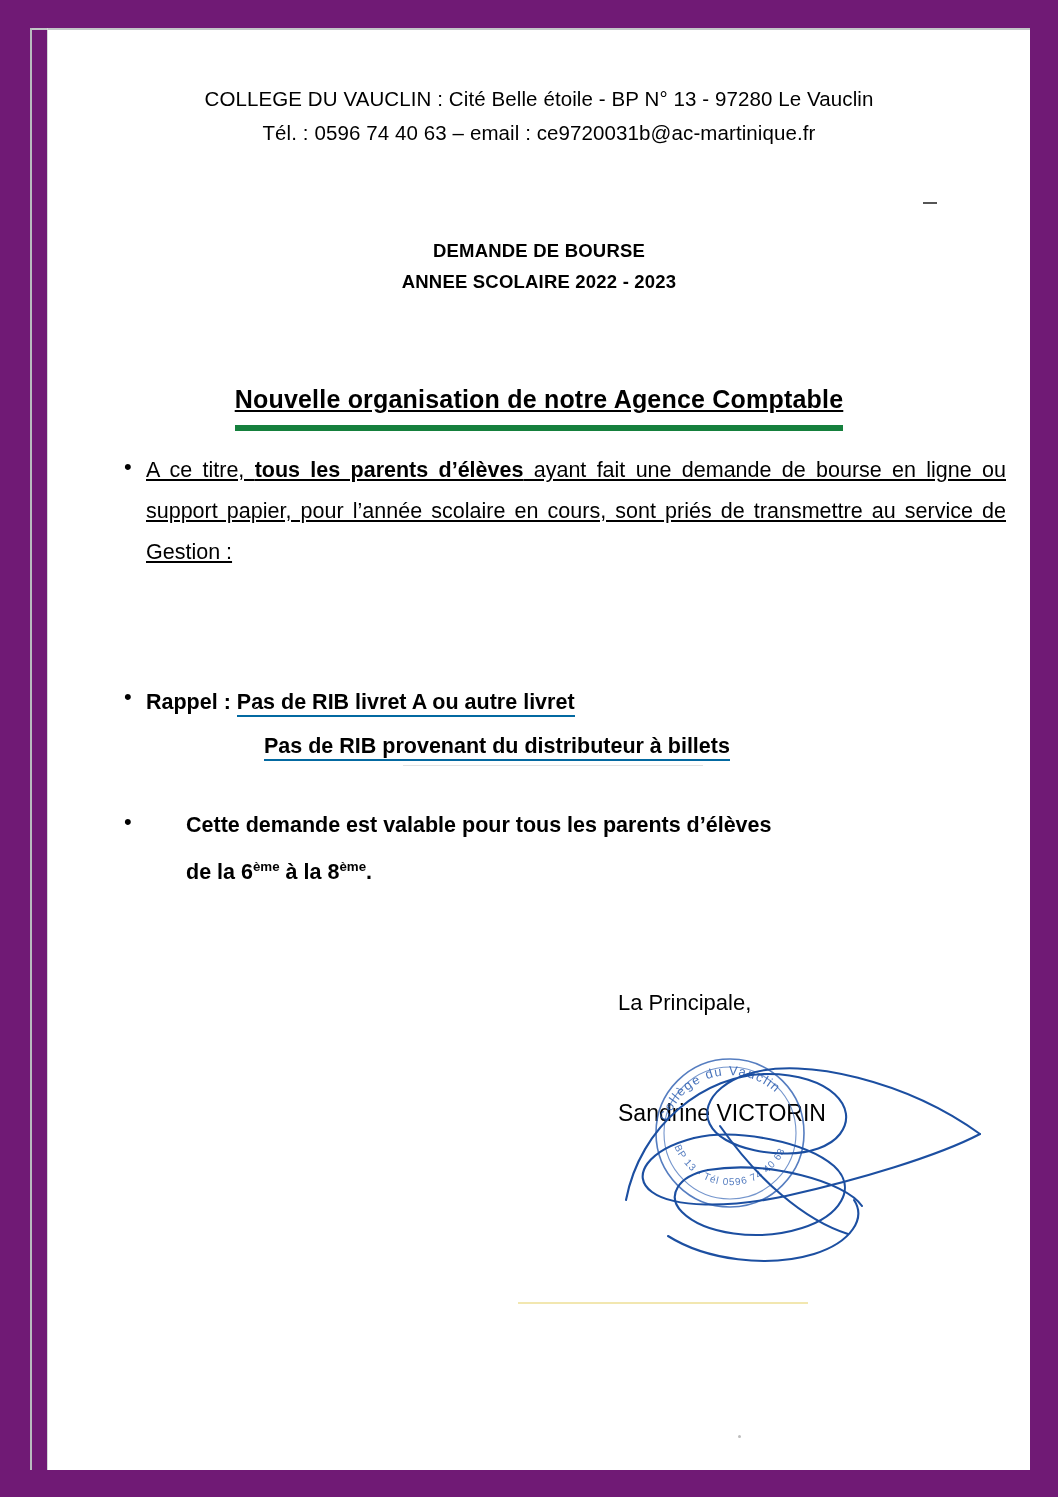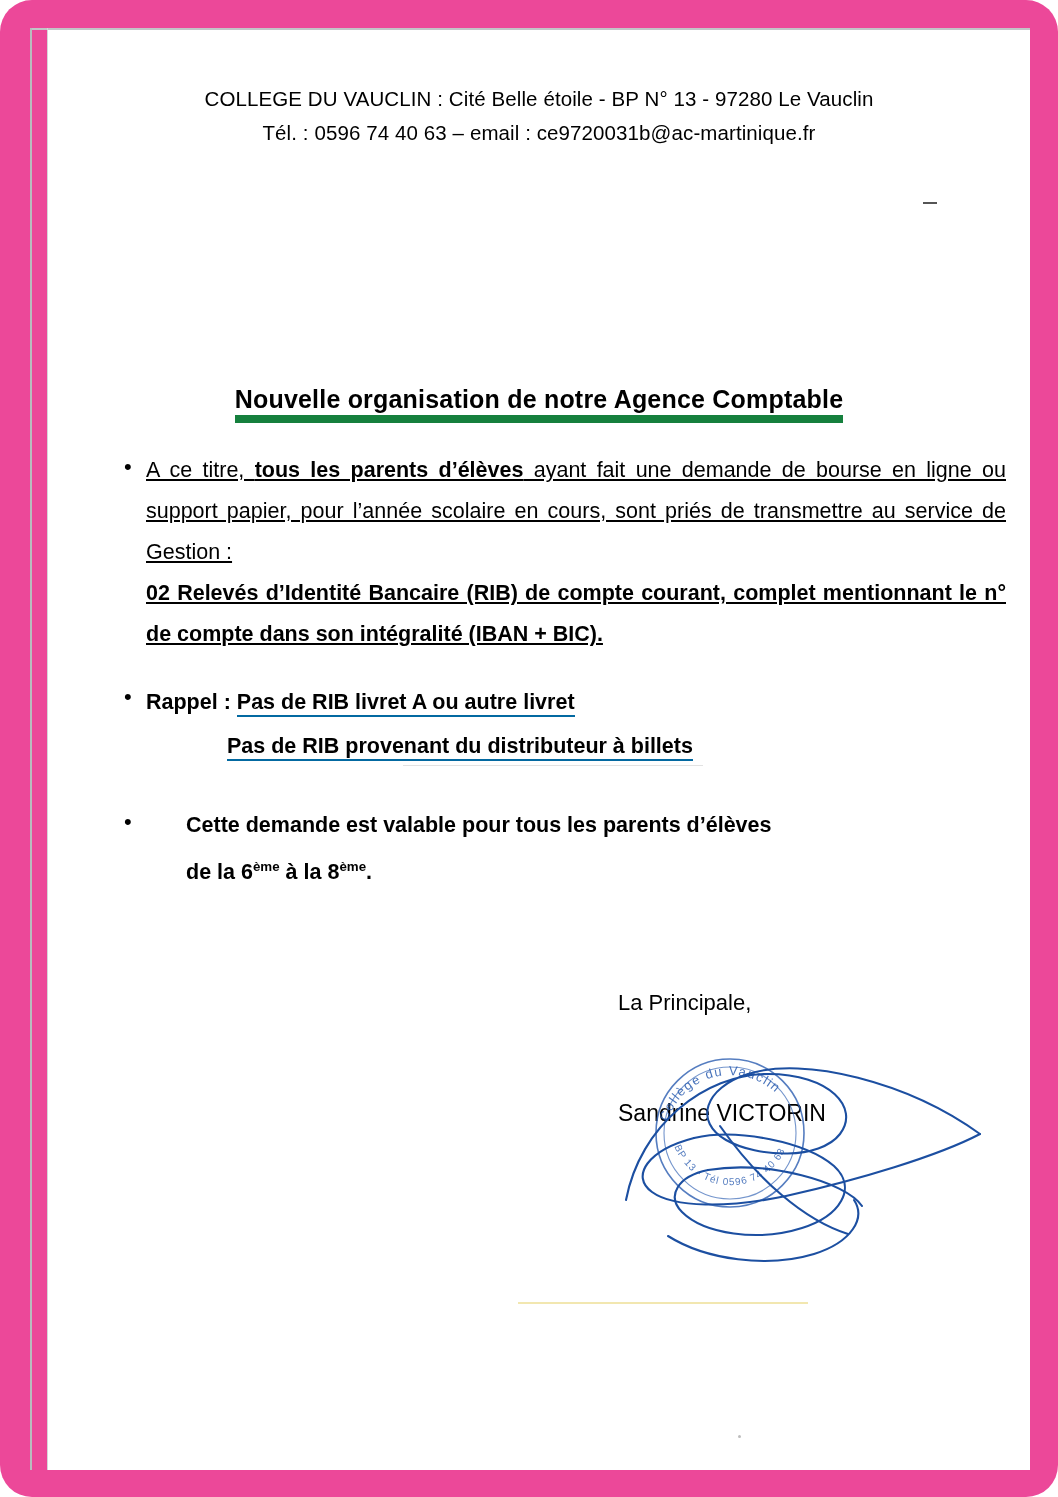--- a/index.html
+++ b/index.html
@@ -8,23 +8,22 @@
     background: #ffffff;
   }
   body {
     font-family: "Liberation Sans", sans-serif;
     color: #000000;
   }
   .page {
     position: relative;
     width: 1058px;
     height: 1497px;
-    background: #ec4899;
+    background: #701a75;
     overflow: hidden;
-    border-radius: 32px;
   }
   
   .scan-edge-left {
     position: absolute;
     left: 30px;
     top: 28px;
     width: 2px;
     height: 1442px;
     background: #b9bcbe;
   }
@@ -92,22 +91,23 @@
     position: absolute;
     left: 0;
     top: 355px;
     width: 982px;
     text-align: center;
     font-size: 25px;
     font-weight: bold;
     letter-spacing: 0.2px;
   }
   .headline span {
-    border-bottom: 8px solid #15803d;
-    padding-bottom: 2px;
+    border-bottom: 6px solid #15803d;
+    padding-bottom: 12px;
+    text-decoration: underline;
   }
   ul.bullets {
     list-style: none;
     margin: 0;
     padding: 0;
   }
   .bullet-row {
     position: absolute;
     display: flex;
     align-items: flex-start;
@@ -142,21 +142,21 @@
     top: 650px;
     width: 890px;
   }
   .para2 .txt {
     font-size: 21.5px;
     line-height: 44px;
     font-weight: bold;
   }
   .para2 .lbl { font-weight: bold; }
   .u { border-bottom: 2px solid #0369a1; padding-bottom: 1px; }
-  .para2 .l2 { display: block; margin-left: 81px; }
+  .para2 .l2 { display: block; margin-left: 118px; }
   .faint-rule {
     position: absolute;
     left: 355px;
     top: 735px;
     width: 300px;
     height: 1px;
     background: #e2e2e2;
   }
   .para3 {
     left: 76px;
@@ -222,32 +222,35 @@
   <div class="sheet">
     <div class="content">
 
       <div class="header-block">
         <div>COLLEGE DU VAUCLIN : Cité Belle étoile - BP N° 13 - 97280 Le Vauclin</div>
         <div>Tél. : 0596 74 40 63 – email : ce9720031b@ac-martinique.fr</div>
       </div>
 
       <div class="stray-dash"></div>
 
+      <div class="title-block">
+        <div>DEMANDE DE BOURSE</div>
+        <div>ANNEE SCOLAIRE 2022 - 2023</div>
+      </div>
 
       <div class="headline">
         <span>Nouvelle organisation de notre Agence Comptable</span>
       </div>
 
       <ul class="bullets">
 
         <li class="bullet-row para1">
           <div class="dot">•</div>
           <div class="txt">
             <span>A ce titre, </span><b>tous les parents d’élèves</b><span> ayant fait une demande de bourse en ligne ou support papier, pour l’année scolaire en cours, sont priés de transmettre au service de Gestion :</span>
-            <span class="rib-line">02 Relevés d’Identité Bancaire (RIB) de compte courant, complet mentionnant le n° de compte dans son intégralité (IBAN + BIC).</span>
           </div>
         </li>
 
         <li class="bullet-row para2">
           <div class="dot">•</div>
           <div class="txt">
             <span class="lbl">Rappel :</span>
             <span class="u">Pas de RIB livret A ou autre livret</span>
             <span class="l2"><span class="u">Pas de RIB provenant du distributeur à billets</span></span>
           </div>

